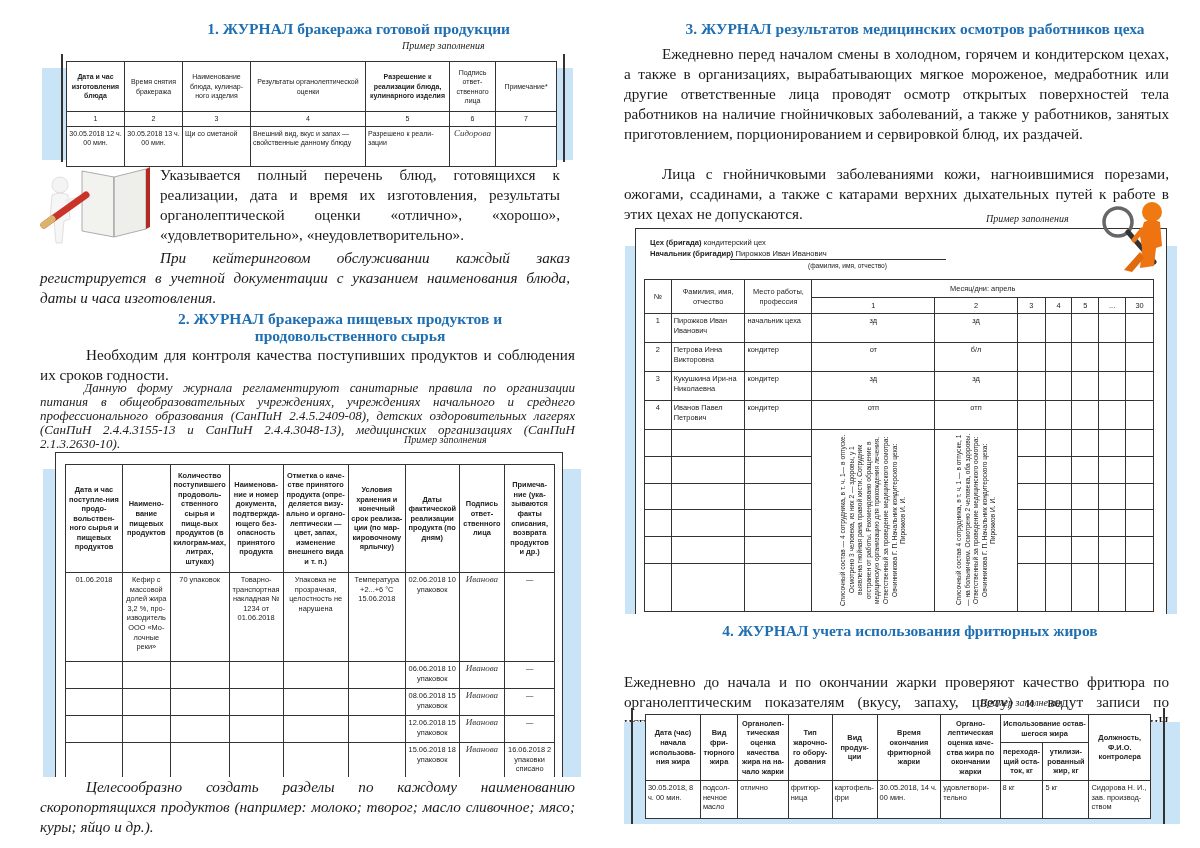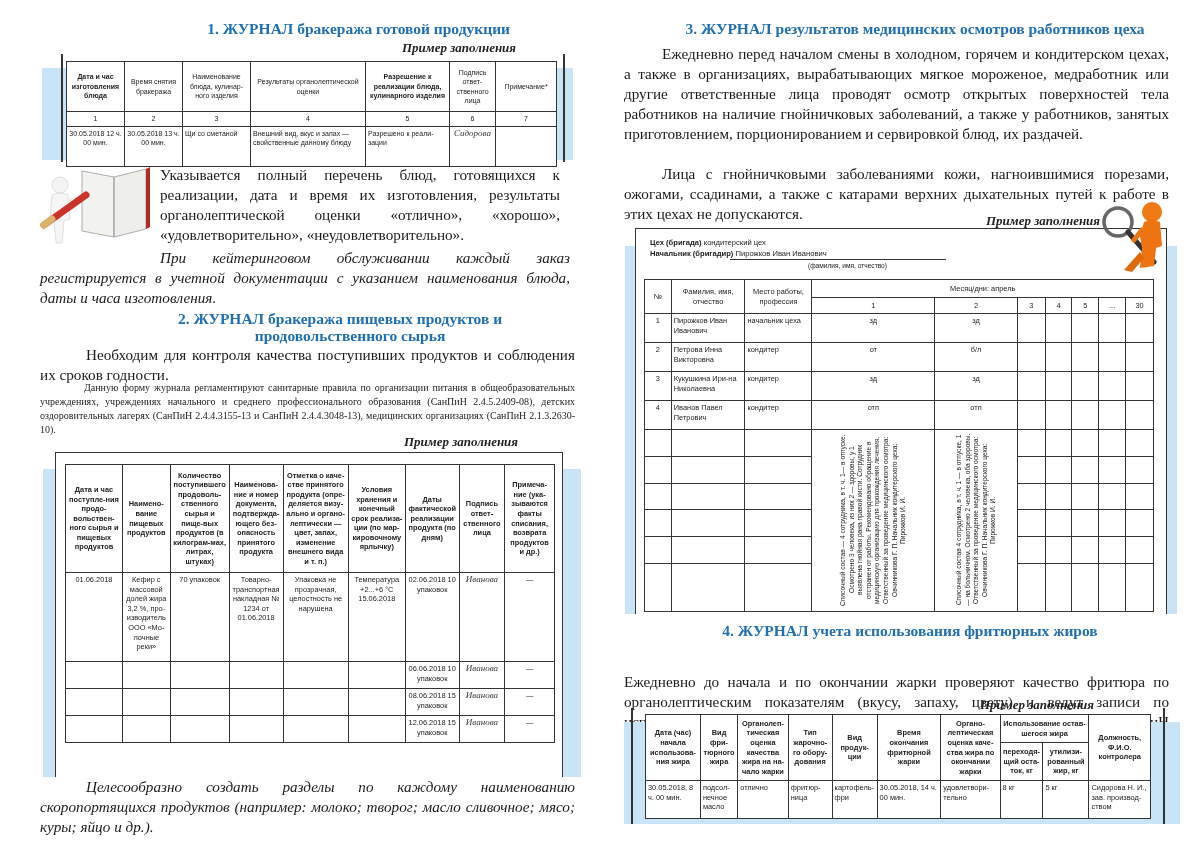--- a/index.html
+++ b/index.html
@@ -4,24 +4,24 @@
 <style>
   * { box-sizing: border-box; margin: 0; padding: 0; }
   html, body { width: 1200px; height: 848px; background: #ffffff; overflow: hidden; }
   body { position: relative; font-family: "Liberation Serif", serif; color: #111; }
 
   .page { position: absolute; top: 0; height: 848px; }
   .page-left { left: 0; width: 600px; }
   .page-right { left: 600px; width: 600px; }
 
   .heading { position: absolute; font-family: "Liberation Serif", serif; font-weight: bold; color: #1f6fb2; font-size: 15.5px; text-align: center; }
-  .example-label { position: absolute; font-style: italic; font-size: 13px; color: #222; font-weight: bold; }
+  .example-label { position: absolute; font-style: italic; font-size: 10px; color: #222; }
   .para { position: absolute; font-size: 15.2px; line-height: 20px; text-align: justify; color: #1a1a1a; }
   .para.italic { font-style: italic; }
-  .small-italic { position: absolute; font-size: 10px; line-height: 14px; text-align: justify; color: #222; }
+  .small-italic { position: absolute; font-style: italic; font-size: 13px; line-height: 14px; text-align: justify; color: #222; }
 
   .band { position: absolute; background: #c9e3f7; }
   .frame { position: absolute; background: #fff; }
   .vline { position: absolute; width: 1.5px; background: #333; }
 
   table.t { position: absolute; border-collapse: collapse; font-family: "Liberation Sans", sans-serif; color: #222; background: #fff; table-layout: fixed; }
   table.t td, table.t th { border: 1px solid #333; vertical-align: top; padding: 2px 2px; }
   table.t th { font-weight: bold; text-align: center; vertical-align: middle; }
   .t1 { font-size: 7px; line-height: 9.5px; }
   .t1 td { text-align: center; }
@@ -179,20 +179,31 @@
     <tr style="height:27px">
       <td></td>
           <td></td>
           <td></td>
           <td></td>
           <td></td>
           <td></td>
       <td>12.06.2018 15 упаковок</td>
       <td class="sig">Иванова</td>
       <td>—</td>
+    </tr>
+    <tr style="height:35px">
+      <td></td>
+          <td></td>
+          <td></td>
+          <td></td>
+          <td></td>
+          <td></td>
+      <td>15.06.2018 18 упаковок</td>
+      <td class="sig">Иванова</td>
+      <td>16.06.2018 2 упаковки списано</td>
     </tr>
   </tbody>
     </table>
 
   <div class="para italic" style="left:40px; top:777px; width:535px; text-indent:46px; background:#fff;">Целесообразно создать разделы по каждому наименованию скоропортящихся продуктов (например: молоко; творог; масло сливочное; мясо; куры; яйцо и др.).</div>
 </div>
 
 <div class="page page-right">
 
   <div class="heading" style="left:70px; top:20px; width:490px;">3. ЖУРНАЛ результатов медицинских осмотров работников цеха</div>

